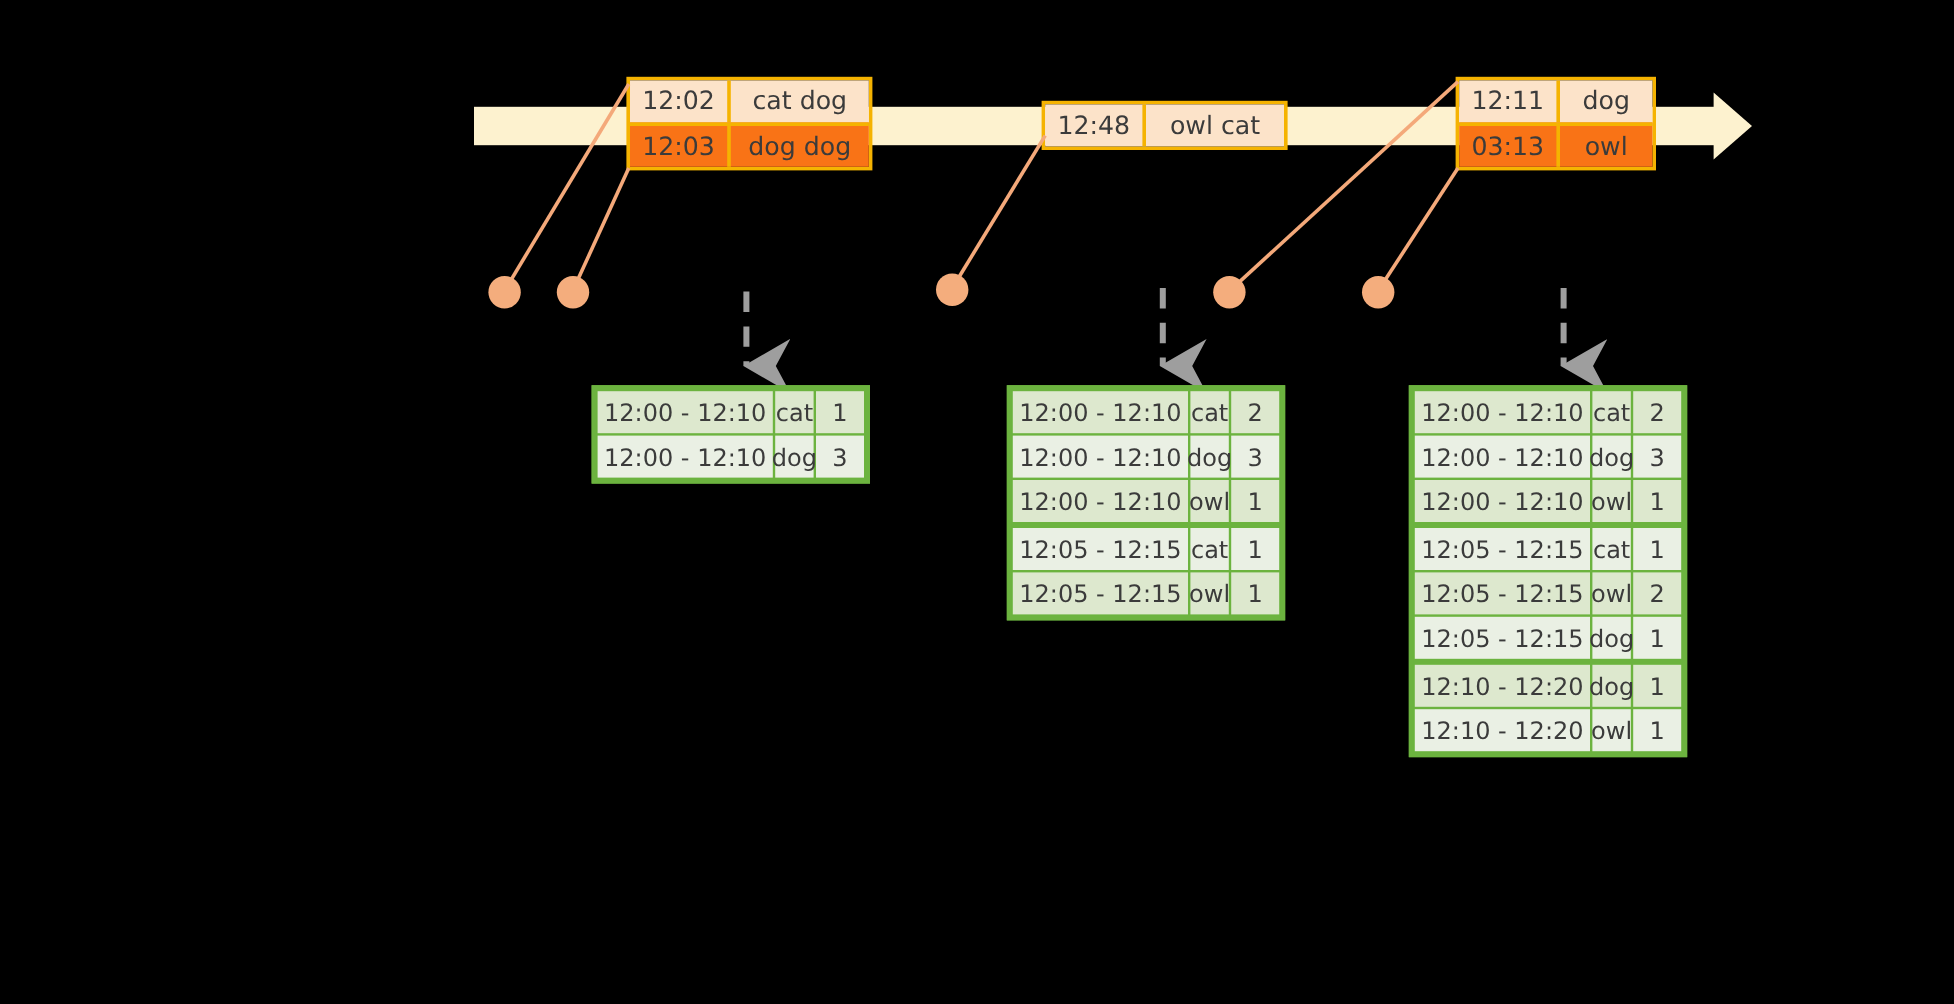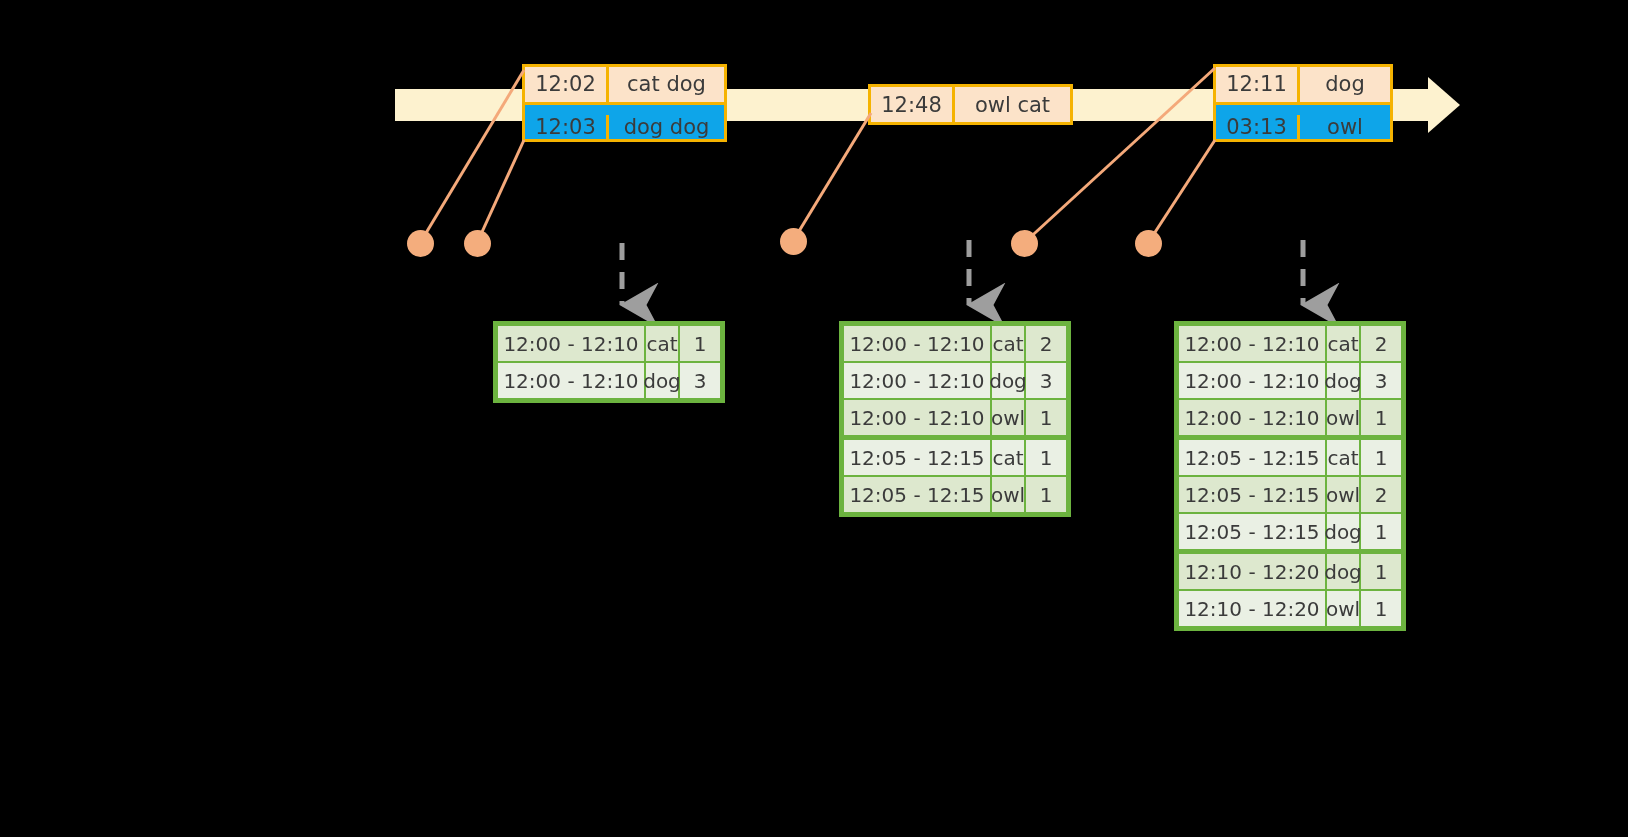--- a/index.html
+++ b/index.html
@@ -37,21 +37,21 @@
     box-sizing: border-box;
     display: flex;
     flex-direction: column;
   }
   .event-row {
     display: flex;
     flex: 1 1 auto;
     box-sizing: border-box;
   }
   .event-row.r0 { background: #fce3c9; }
-  .event-row.r1 { background: #0ea5e9; align-items: flex-end; }
+  .event-row.r1 { background: #f97316; }
   .event-row + .event-row { border-top: 3px solid #f5b301; }
   .event-cell {
     display: flex;
     align-items: center;
     justify-content: center;
     box-sizing: border-box;
     font-size: 21px;
     color: #3b3b3b;
     font-family: "DejaVu Sans", sans-serif;
     white-space: nowrap;
@@ -131,21 +131,21 @@
     </div>
   </div>
 
   <div class="event-box" style="left:868px; top:84px; width:205px; height:41px;">
     <div class="event-row r0">
       <div class="event-cell time">12:48</div>
       <div class="event-cell words">owl cat</div>
     </div>
   </div>
 
-  <div class="event-box" style="left:1213px; top:64px; width:180px; height:78px;">
+  <div class="event-box" style="left:1213px; top:64px; width:167px; height:78px;">
     <div class="event-row r0">
       <div class="event-cell time">12:11</div>
       <div class="event-cell words">dog</div>
     </div>
     <div class="event-row r1">
       <div class="event-cell time">03:13</div>
       <div class="event-cell words">owl</div>
     </div>
   </div>
 

